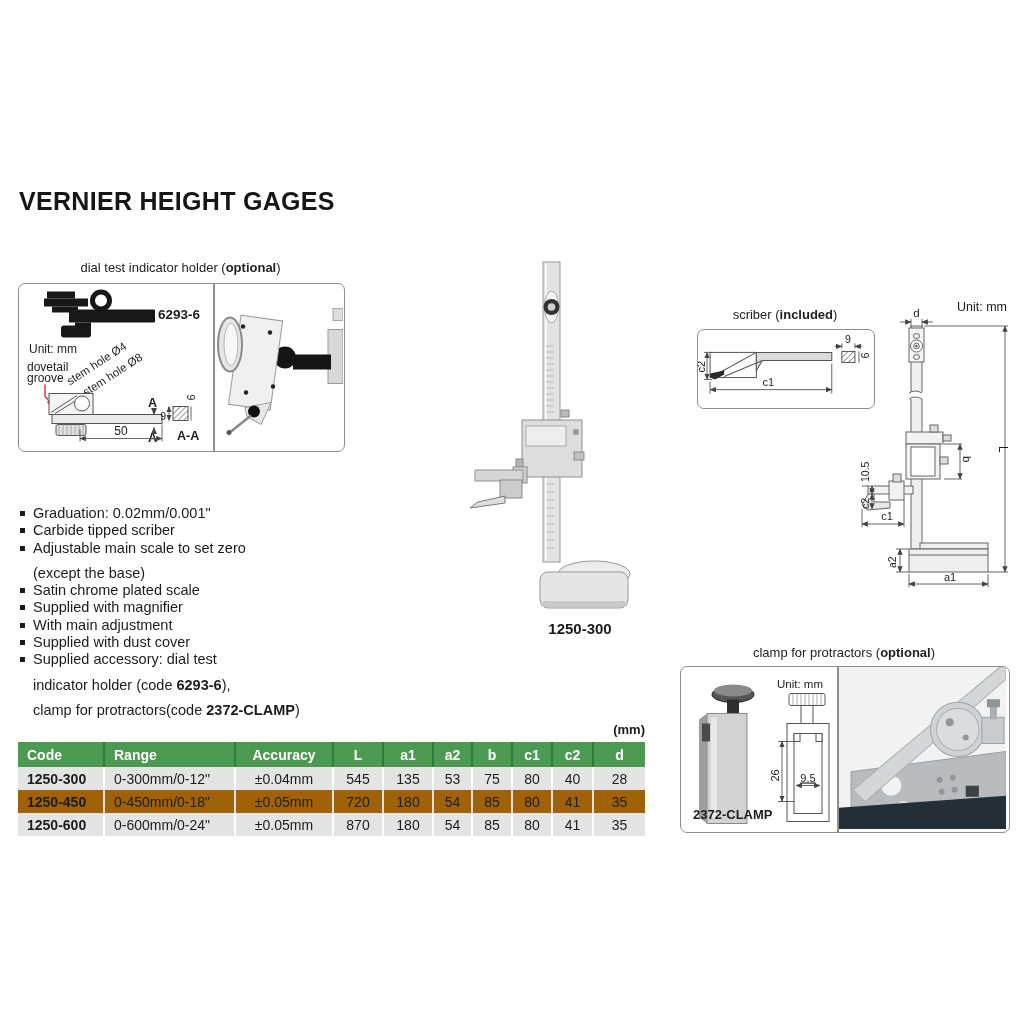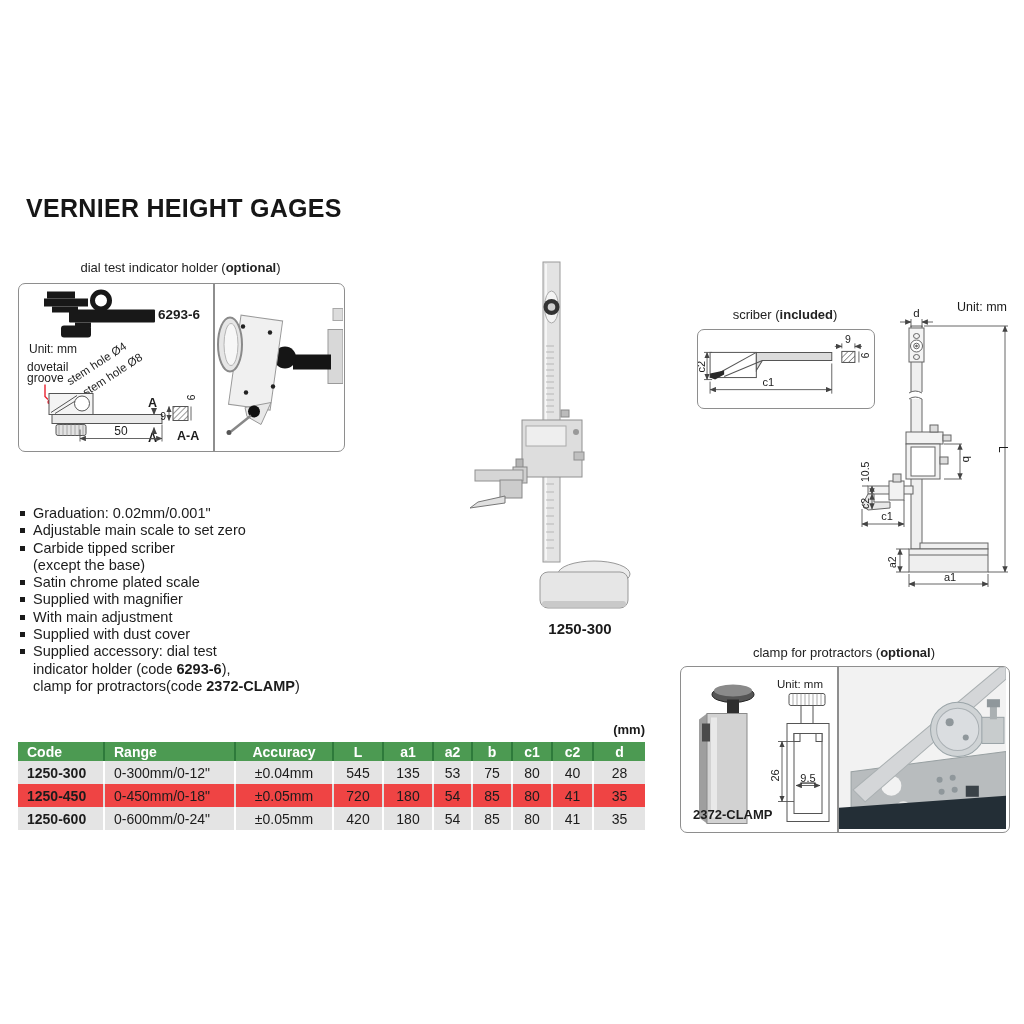--- a/index.html
+++ b/index.html
@@ -1,43 +1,43 @@
 <!DOCTYPE html>
 <html style="--header-green: #4c9a52; --header-divider-green: #2e7a3b; --row-gray: #e4e4e4; --leader-red: #e8212e;"><head>
 <meta charset="utf-8">
 <style>
   html,body { margin:0; padding:0; background:#fff; }
   .canvas { position:relative; width:1024px; height:1024px; background:#fff;
             font-family:"Liberation Sans", sans-serif; color:#1a1a1a; overflow:hidden; }
   .abs { position:absolute; }
-  .page-title { position:absolute; left:18px; top:186px; margin:8px; font-size:25px;
+  .page-title { position:absolute; left:18px; top:186px; margin:1px; font-size:25px;
                 font-weight:bold; letter-spacing:.3px; color:#161616; }
   .cap { position:absolute; font-size:13px; text-align:center; color:#222; }
   .pbox { position:absolute; border:1.5px solid #8e8e8e; border-radius:7px;
           background:#fff; display:flex; overflow:hidden; }
   .pbox .divider { width:1.5px; background:#8e8e8e; flex:0 0 auto; }
   .feat-list { position:absolute; left:20px; top:505px; font-size:14.5px;
                line-height:17.3px; color:#1c1c1c; width:330px; }
   .feat { position:relative; padding-left:13px; }
   .feat .sq { position:absolute; left:0; top:6px; width:5px; height:5px; background:#1a1a1a; }
-  .cont { padding-left:13px; }
+  .cont { padding-left:13px;margin-top:8px; }
   .prod-cap { position:absolute; left:520px; top:620px; width:120px; text-align:center;
               font-weight:bold; font-size:15px; }
   .mmnote { position:absolute; left:560px; top:722px; width:85px; text-align:right;
             font-weight:bold; font-size:13px; }
   table.spec { position:absolute; left:18px; top:742px; border-collapse:collapse;
                table-layout:fixed; font-size:14px; }
-  table.spec th { background:var(--header-green,#4c9a52); color:#fff; height:19px;
+  table.spec th { background:var(--header-green,#4c9a52); color:#fff; height:25px;
                   font-weight:bold; padding:0; }
   table.spec td { height:23px; padding:0; text-align:center; color:#1c1c1c; }
   table.spec th.l, table.spec td.l { text-align:left; padding-left:9px; }
   table.spec th + th { border-left:2px solid var(--header-divider-green,#2e7a3b); }
   tr.g td { background:var(--row-gray,#e4e4e4); }
   tr.g td + td { border-left:2px solid #fff; }
-  tr.w td { background:#ef4444; }
+  tr.w td { background:#a16207; }
   tr.w td + td { border-left:2px solid #dedede; }
   td.code { font-weight:bold; }
   svg text { font-family:"Liberation Sans", sans-serif; fill:#1c1c1c; }
   .b { font-weight:bold; }
 </style>
 </head>
 <body>
 
 <div class="canvas">
 
@@ -125,22 +125,22 @@
       </g>
       <polygon points="30,123 56,118 46,140 32,132" fill="#e8e8e8" stroke="#999"></polygon>
       <circle cx="39" cy="127" r="6" fill="#111"></circle>
       <line x1="36" y1="131" x2="16" y2="147" stroke="#888" stroke-width="2.5"></line>
       <circle cx="14" cy="148" r="2.5" fill="#555"></circle>
     </svg>
   </div>
 
   <div class="feat-list">
     <div class="feat"><span class="sq"></span><span>Graduation: 0.02mm/0.001"</span></div>
+    <div class="feat"><span class="sq"></span><span>Carbide tipped scriber</span></div>
     <div class="feat"><span class="sq"></span><span>Adjustable main scale to set zero</span></div>
-    <div class="feat"><span class="sq"></span><span>Carbide tipped scriber</span></div>
     <div class="cont"><span>(except the base)</span></div>
     <div class="feat"><span class="sq"></span><span>Satin chrome plated scale</span></div>
     <div class="feat"><span class="sq"></span><span>Supplied with magnifier</span></div>
     <div class="feat"><span class="sq"></span><span>With main adjustment</span></div>
     <div class="feat"><span class="sq"></span><span>Supplied with dust cover</span></div>
     <div class="feat"><span class="sq"></span><span>Supplied accessory: dial test</span></div>
     <div class="cont"><span>indicator holder (code </span><span class="b">6293-6</span><span>),</span></div>
     <div class="cont"><span>clamp for protractors(code </span><span class="b">2372-CLAMP</span><span>)</span></div>
   </div>
 
@@ -402,21 +402,21 @@
         <td>54</td>
         <td>85</td>
         <td>80</td>
         <td>41</td>
         <td>35</td>
       </tr>
       <tr class="g">
         <td class="l code">1250-600</td>
         <td class="l">0-600mm/0-24"</td>
         <td>±0.05mm</td>
-        <td>420</td>
+        <td>870</td>
         <td>180</td>
         <td>54</td>
         <td>85</td>
         <td>80</td>
         <td>41</td>
         <td>35</td>
       </tr>
     </tbody>
   </table>
 

